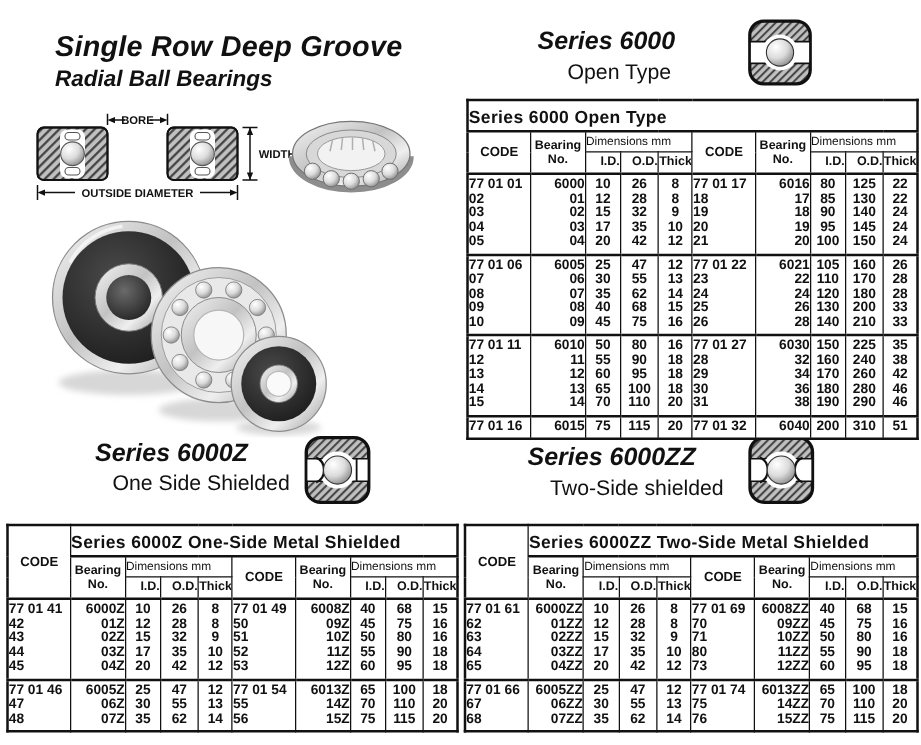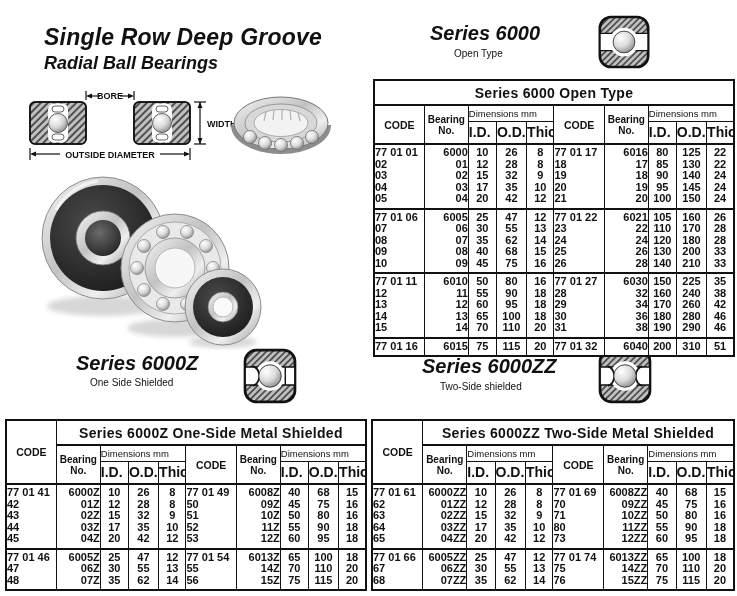--- a/index.html
+++ b/index.html
@@ -4,38 +4,38 @@
 <style>
   html,body{margin:0;padding:0;background:#e9e9e9;}
   .page{position:relative;width:737px;height:596px;background:#fff;overflow:hidden;
         font-family:"Liberation Sans",sans-serif;color:#111;}
   .abs{position:absolute;}
 
   
   .main-title{left:44px;top:24px;font-size:23px;font-weight:bold;font-style:italic;letter-spacing:.2px;}
   .main-subtitle{left:44px;top:53px;font-size:18px;font-weight:bold;font-style:italic;}
   .series-title{font-weight:bold;font-style:italic;font-size:20px;}
-  .series-sub{font-size:10px;}
+  .series-sub{font-size:17px;}
   .st-open{left:430px;top:22px;}  .ss-open{left:454px;top:48px;}
   .st-z{left:76px;top:352px;text-align:center;}     .ss-z{left:90px;top:377px;}
   .st-zz{left:422px;top:355px;}   .ss-zz{left:440px;top:381px;}
 
   
   table.catalog{position:absolute;border-collapse:collapse;table-layout:fixed;background:#fff;
         border:2px solid #111;}
   #tbl-open{left:373px;top:79px;width:362px;}
   #tbl-z{left:5px;top:419px;width:362px;}
   #tbl-zz{left:371px;top:419px;width:364px;}
   .catalog td{border:1px solid #111;overflow:hidden;vertical-align:middle;}
-  .catalog .ttl{border-bottom:2px solid #111;font-size:14px;font-weight:bold;text-align:center;
+  .catalog .ttl{border-bottom:2px solid #111;font-size:14px;font-weight:bold;
         padding:4px 0 3px;letter-spacing:.3px;}
   .catalog .codehead{font-size:10.5px;font-weight:bold;text-align:center;}
   .catalog .brghead{font-size:10px;font-weight:bold;text-align:center;line-height:11px;}
   .catalog .dimhead{font-size:9.5px;font-weight:normal;text-align:left;padding:2px 0;}
-  .catalog .subhead{font-size:14px;font-weight:bold;text-align:left;padding:2px 0 3px;
+  .catalog .subhead{font-size:10px;font-weight:bold;text-align:right;padding:2px 0 3px;
         border-bottom:2px solid #111;margin-left:48px;}
   .catalog tr.grp td{border-top:2px solid #111;vertical-align:top;padding:2px 0 3px;
         font-size:11px;font-weight:bold;}
   .catalog .ln{line-height:11.5px;height:11.5px;white-space:nowrap;}
   .catalog .c-code{text-align:left;padding-right:8px;}
   .catalog .c-brg{text-align:right;padding-right:6px;}
   .catalog .c-dim{text-align:center;}
 </style>
 </head>
 <body>

